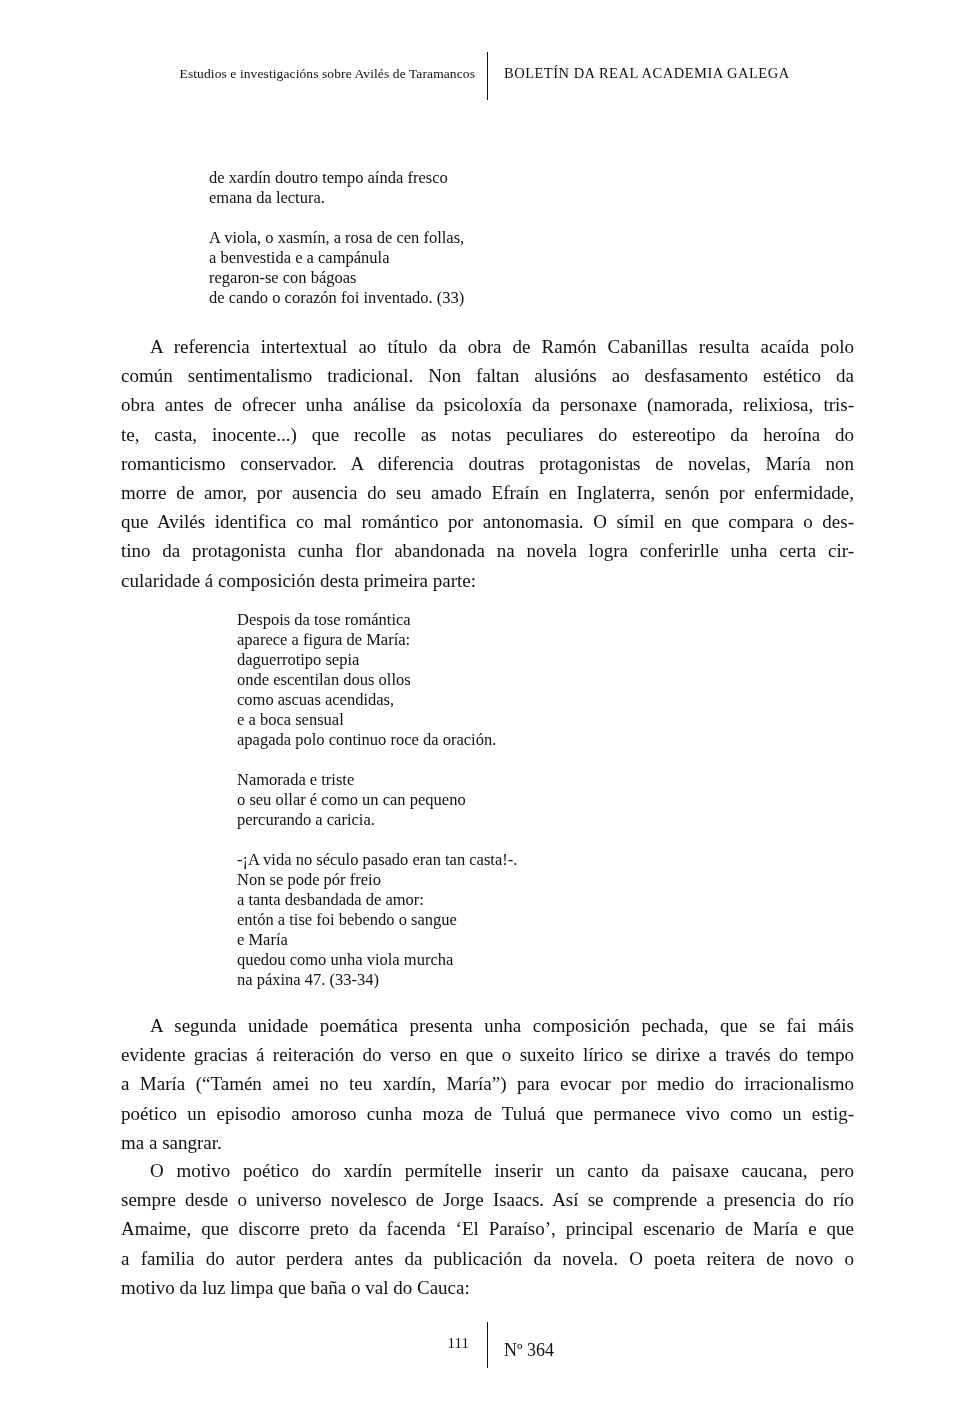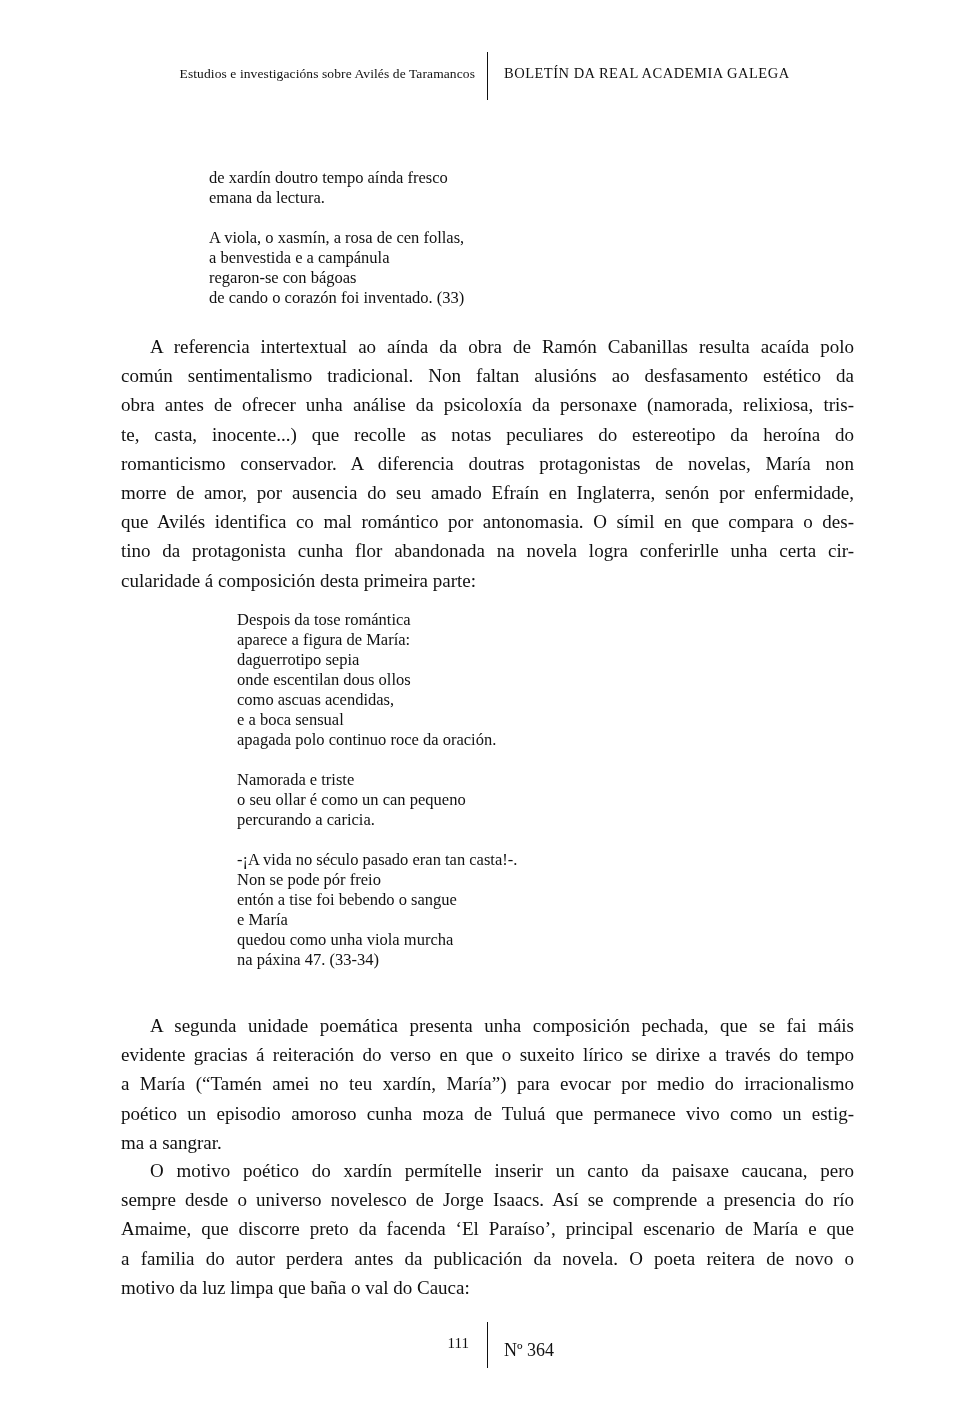--- a/index.html
+++ b/index.html
@@ -33,21 +33,21 @@
   <div class="line">de xardín doutro tempo aínda fresco</div>
   <div class="line">emana da lectura.</div>
   <div class="gap"></div>
   <div class="line">A viola, o xasmín, a rosa de cen follas,</div>
   <div class="line">a benvestida e a campánula</div>
   <div class="line">regaron-se con bágoas</div>
   <div class="line">de cando o corazón foi inventado. (33)</div>
 </div>
 
 <div class="prose" style="top:332px;">
-  <span class="line first">A referencia intertextual ao aínda da obra de Ramón Cabanillas resulta acaída polo</span>
+  <span class="line first">A referencia intertextual ao título da obra de Ramón Cabanillas resulta acaída polo</span>
   <span class="line">común sentimentalismo tradicional. Non faltan alusións ao desfasamento estético da</span>
   <span class="line">obra antes de ofrecer unha análise da psicoloxía da personaxe (namorada, relixiosa, tris-</span>
   <span class="line">te, casta, inocente...) que recolle as notas peculiares do estereotipo da heroína do</span>
   <span class="line">romanticismo conservador. A diferencia doutras protagonistas de novelas, María non</span>
   <span class="line">morre de amor, por ausencia do seu amado Efraín en Inglaterra, senón por enfermidade,</span>
   <span class="line">que Avilés identifica co mal romántico por antonomasia. O símil en que compara o des-</span>
   <span class="line">tino da protagonista cunha flor abandonada na novela logra conferirlle unha certa cir-</span>
   <span class="line last">cularidade á composición desta primeira parte:</span>
 </div>
 
@@ -59,20 +59,21 @@
   <div class="line">como ascuas acendidas,</div>
   <div class="line">e a boca sensual</div>
   <div class="line">apagada polo continuo roce da oración.</div>
   <div class="gap"></div>
   <div class="line">Namorada e triste</div>
   <div class="line">o seu ollar é como un can pequeno</div>
   <div class="line">percurando a caricia.</div>
   <div class="gap"></div>
   <div class="line">-¡A vida no século pasado eran tan casta!-.</div>
   <div class="line">Non se pode pór freio</div>
+  <div class="line">a tanta desbandada de amor:</div>
   <div class="line">entón a tise foi bebendo o sangue</div>
   <div class="line">e María</div>
   <div class="line">quedou como unha viola murcha</div>
   <div class="line">na páxina 47. (33-34)</div>
 </div>
 
 <div class="prose" style="top:1011px;">
   <span class="line first">A segunda unidade poemática presenta unha composición pechada, que se fai máis</span>
   <span class="line">evidente gracias á reiteración do verso en que o suxeito lírico se dirixe a través do tempo</span>
   <span class="line">a María (“Tamén amei no teu xardín, María”) para evocar por medio do irracionalismo</span>

